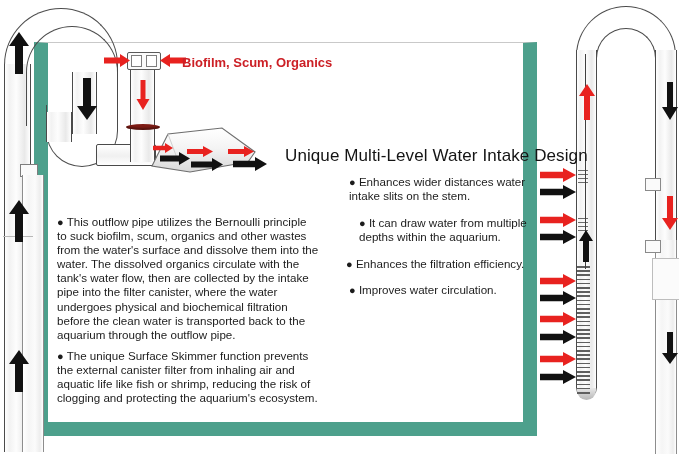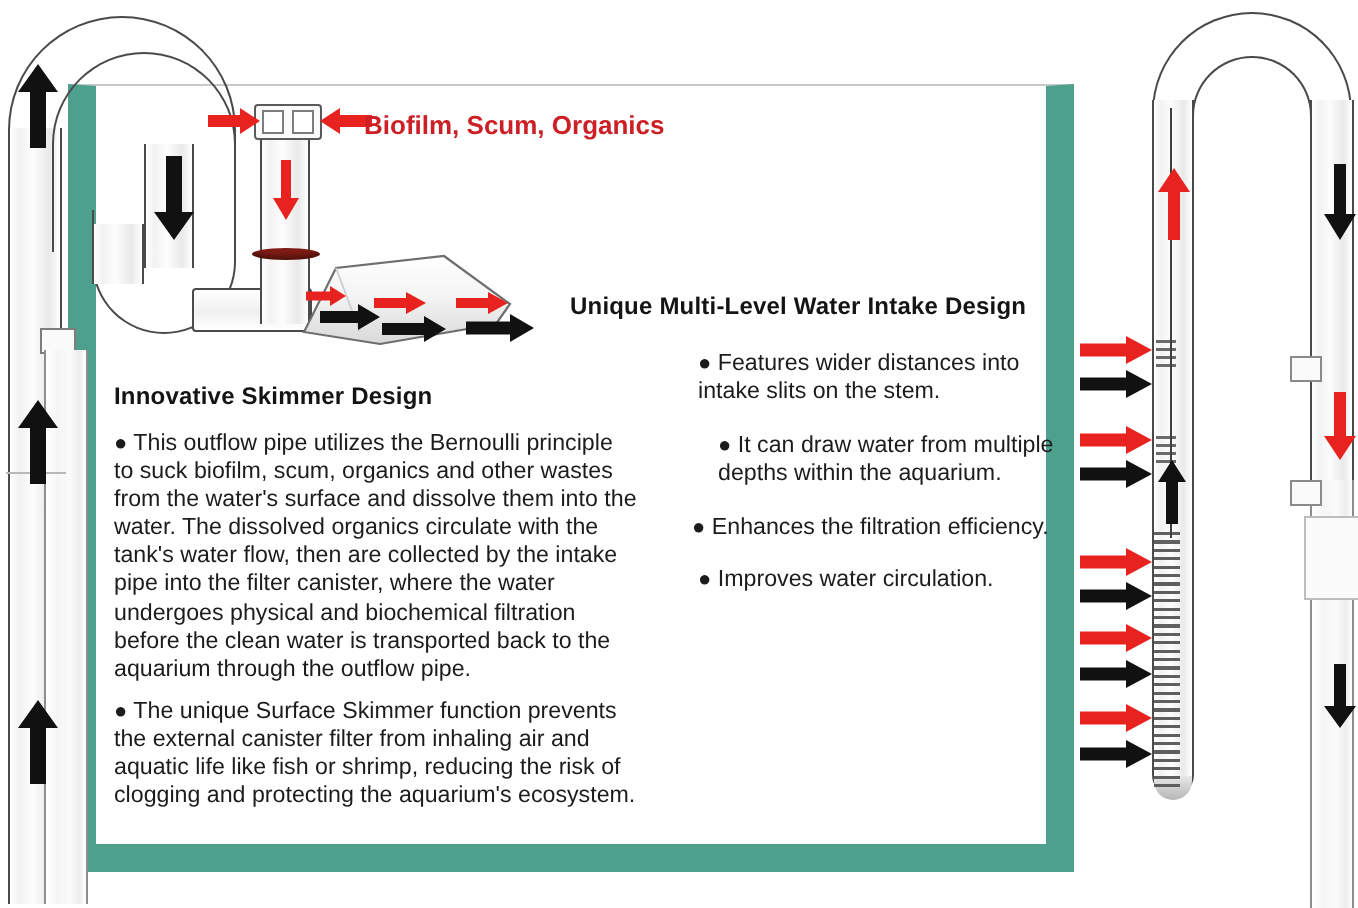--- a/index.html
+++ b/index.html
@@ -38,22 +38,22 @@
     border:1.2px solid #4a4a4a;
     background:transparent;
   }
 
   
   .arw{position:absolute;}
   .arw svg{display:block;}
 
   
   .hdg{
-    position:absolute;font-weight:bold;color:#141414;
-    font-size:12px;letter-spacing:.1px;white-space:nowrap;
+    position:absolute;font-weight:normal;color:#141414;
+    font-size:17px;letter-spacing:.1px;white-space:nowrap;
   }
   .para{
     position:absolute;color:#1c1c1c;font-size:11.6px;line-height:14.1px;
   }
   .bullet-line{
     position:absolute;color:#1c1c1c;font-size:11.6px;line-height:14.2px;
   }
   .biolabel{
     position:absolute;color:var(--redtxt);font-weight:bold;font-size:13px;
     white-space:nowrap;
@@ -279,37 +279,36 @@
       </svg>
   </div>
   <div class="arw" style="left:540px;top:370px;">
     <svg width="36" height="14" viewBox="0 0 36 14">
         <path d="M0,3.8 L23,3.8 L23,0 L36,7 L23,14 L23,10.2 L0,10.2 Z" fill="#111"></path>
       </svg>
   </div>
 
   <div class="biolabel" style="left:182px;top:55px;">Biofilm, Scum, Organics</div>
 
-  <div class="hdg" style="left:57px;top:191px;">Innovative Skimmer Design</div>
 
   <div class="para" style="left:57px;top:215px;width:262px;">
     <span class="dot">●</span>
     <span>This outflow pipe utilizes the Bernoulli principle to suck biofilm, scum, organics and other wastes from the water's surface and dissolve them into the water. The dissolved organics circulate with the tank's water flow, then are collected by the intake pipe into the filter canister, where the water undergoes physical and biochemical filtration before the clean water is transported back to the aquarium through the outflow pipe.</span>
   </div>
 
   <div class="para" style="left:57px;top:349px;width:262px;">
     <span class="dot">●</span>
     <span>The unique Surface Skimmer function prevents the external canister filter from inhaling air and aquatic life like fish or shrimp, reducing the risk of clogging and protecting the aquarium's ecosystem.</span>
   </div>
 
   <div class="hdg" style="left:285px;top:146px;">Unique Multi-Level Water Intake Design</div>
 
   <div class="bullet-line" style="left:349px;top:175px;width:190px;">
     <span class="dot">●</span>
-    <span>Features wider distances into intake slits on the stem.</span>
+    <span>Enhances wider distances water intake slits on the stem.</span>
   </div>
 
   <div class="bullet-line" style="left:349px;top:216px;width:190px;margin-left:10px;">
     <span class="dot">●</span>
     <span>It can draw water from multiple depths within the aquarium.</span>
   </div>
 
   <div class="bullet-line" style="left:346px;top:257px;width:200px;">
     <span class="dot">●</span>
     <span>Enhances the filtration efficiency.</span>

